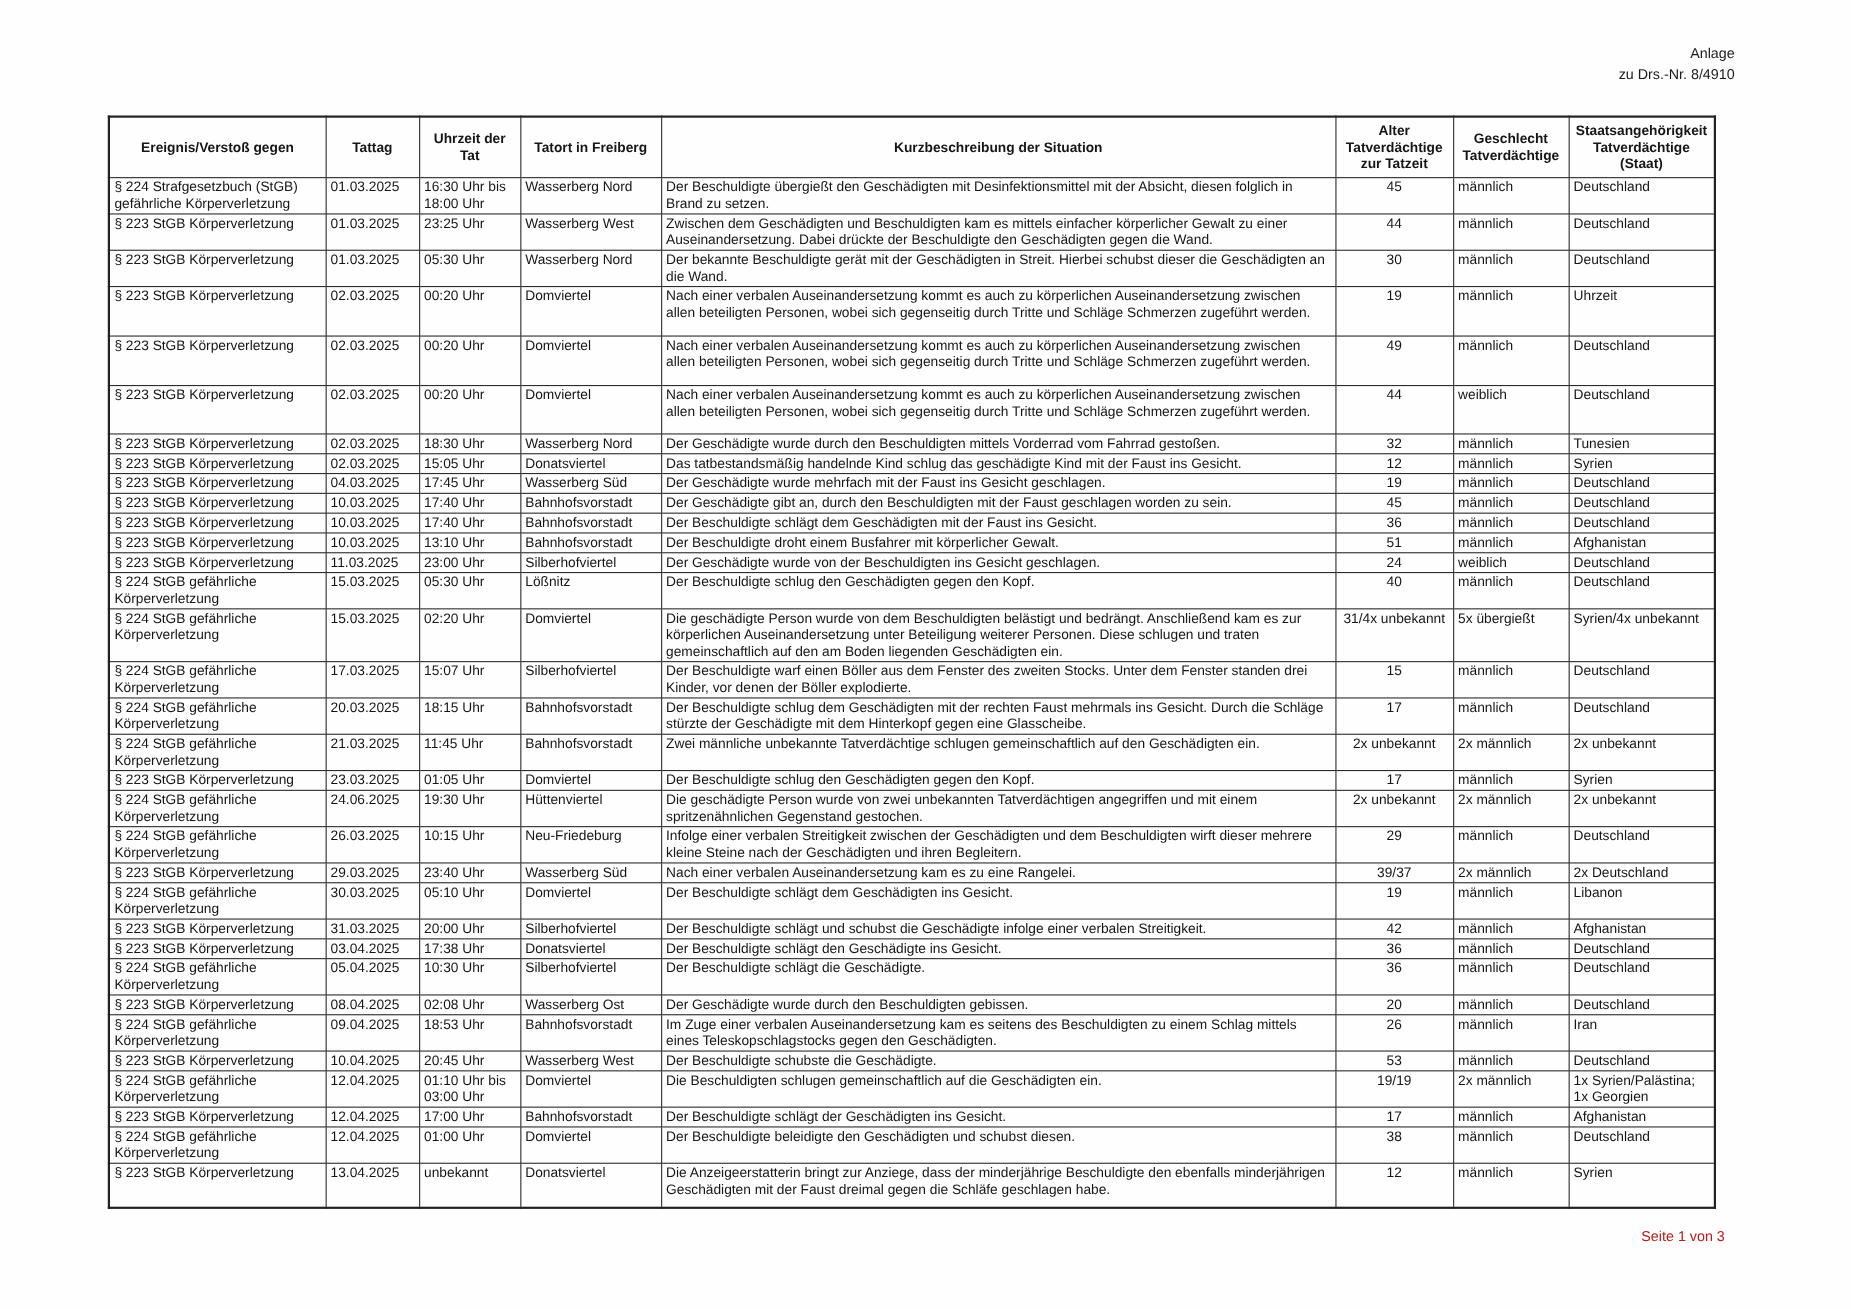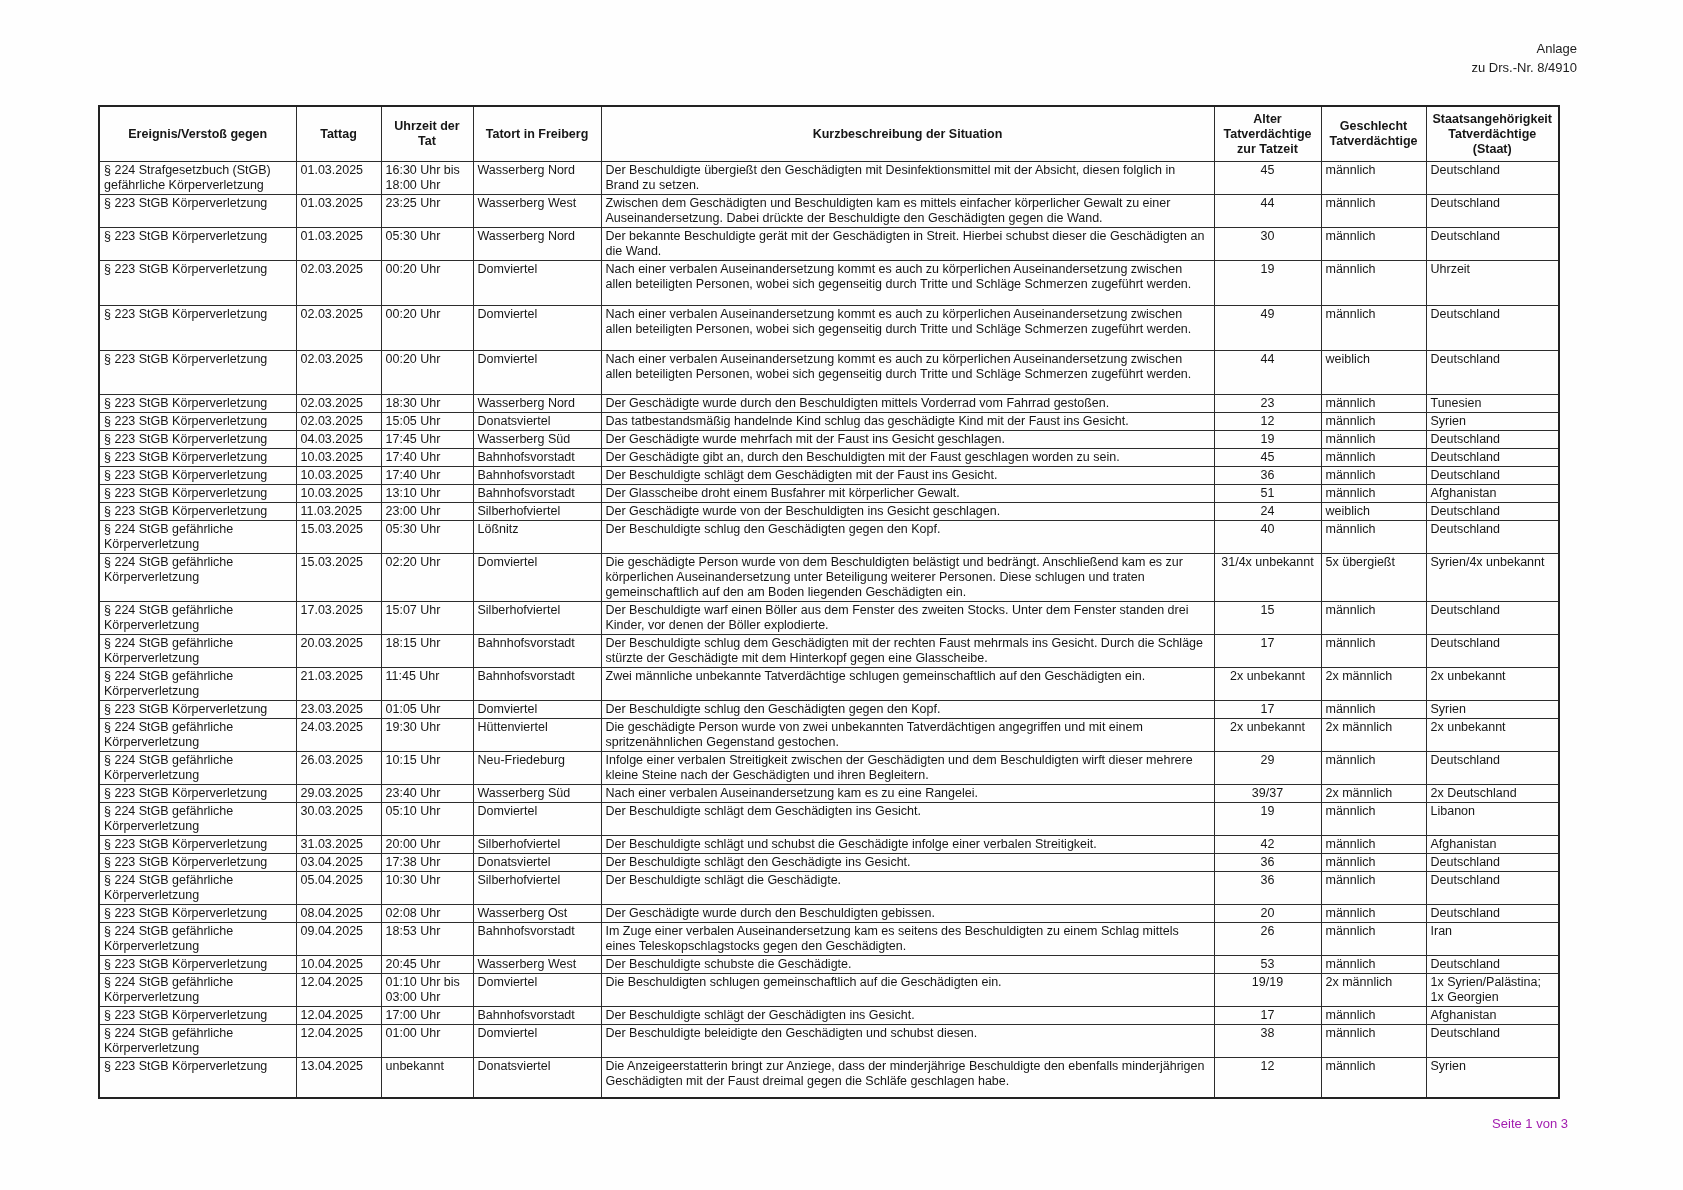--- a/index.html
+++ b/index.html
@@ -24,21 +24,21 @@
     text-align: right;
     font-size: 13px;
     line-height: 1.45;
     color: #1c1c1c;
   }
   .footer {
     position: absolute;
     top: 1116px;
     right: 115px;
     font-size: 13px;
-    color: #a21caf;
+    color: #b91c1c;
   }
   table.main {
     position: absolute;
     left: 98px;
     top: 105px;
     width: 1460px;
     border-collapse: collapse;
     table-layout: fixed;
     border: 2px solid #222;
   }
@@ -167,21 +167,21 @@
           <td class="col-age">44</td>
           <td class="col-gender">weiblich</td>
           <td class="col-nationality">Deutschland</td>
         </tr>
         <tr style="height: 16px;">
           <td class="col-offense">§ 223 StGB Körperverletzung</td>
           <td class="col-date">02.03.2025</td>
           <td class="col-time">18:30 Uhr</td>
           <td class="col-location">Wasserberg Nord</td>
           <td class="col-description">Der Geschädigte wurde durch den Beschuldigten mittels Vorderrad vom Fahrrad gestoßen.</td>
-          <td class="col-age">23</td>
+          <td class="col-age">32</td>
           <td class="col-gender">männlich</td>
           <td class="col-nationality">Tunesien</td>
         </tr>
         <tr style="height: 16px;">
           <td class="col-offense">§ 223 StGB Körperverletzung</td>
           <td class="col-date">02.03.2025</td>
           <td class="col-time">15:05 Uhr</td>
           <td class="col-location">Donatsviertel</td>
           <td class="col-description">Das tatbestandsmäßig handelnde Kind schlug das geschädigte Kind mit der Faust ins Gesicht.</td>
           <td class="col-age">12</td>
@@ -216,21 +216,21 @@
           <td class="col-description">Der Beschuldigte schlägt dem Geschädigten mit der Faust ins Gesicht.</td>
           <td class="col-age">36</td>
           <td class="col-gender">männlich</td>
           <td class="col-nationality">Deutschland</td>
         </tr>
         <tr style="height: 16px;">
           <td class="col-offense">§ 223 StGB Körperverletzung</td>
           <td class="col-date">10.03.2025</td>
           <td class="col-time">13:10 Uhr</td>
           <td class="col-location">Bahnhofsvorstadt</td>
-          <td class="col-description">Der Glasscheibe droht einem Busfahrer mit körperlicher Gewalt.</td>
+          <td class="col-description">Der Beschuldigte droht einem Busfahrer mit körperlicher Gewalt.</td>
           <td class="col-age">51</td>
           <td class="col-gender">männlich</td>
           <td class="col-nationality">Afghanistan</td>
         </tr>
         <tr style="height: 16px;">
           <td class="col-offense">§ 223 StGB Körperverletzung</td>
           <td class="col-date">11.03.2025</td>
           <td class="col-time">23:00 Uhr</td>
           <td class="col-location">Silberhofviertel</td>
           <td class="col-description">Der Geschädigte wurde von der Beschuldigten ins Gesicht geschlagen.</td>
@@ -293,21 +293,21 @@
           <td class="col-date">23.03.2025</td>
           <td class="col-time">01:05 Uhr</td>
           <td class="col-location">Domviertel</td>
           <td class="col-description">Der Beschuldigte schlug den Geschädigten gegen den Kopf.</td>
           <td class="col-age">17</td>
           <td class="col-gender">männlich</td>
           <td class="col-nationality">Syrien</td>
         </tr>
         <tr style="height: 30px;">
           <td class="col-offense">§ 224 StGB gefährliche Körperverletzung</td>
-          <td class="col-date">24.03.2025</td>
+          <td class="col-date">24.06.2025</td>
           <td class="col-time">19:30 Uhr</td>
           <td class="col-location">Hüttenviertel</td>
           <td class="col-description">Die geschädigte Person wurde von zwei unbekannten Tatverdächtigen angegriffen und mit einem spritzenähnlichen Gegenstand gestochen.</td>
           <td class="col-age">2x unbekannt</td>
           <td class="col-gender">2x männlich</td>
           <td class="col-nationality">2x unbekannt</td>
         </tr>
         <tr style="height: 30px;">
           <td class="col-offense">§ 224 StGB gefährliche Körperverletzung</td>
           <td class="col-date">26.03.2025</td>

